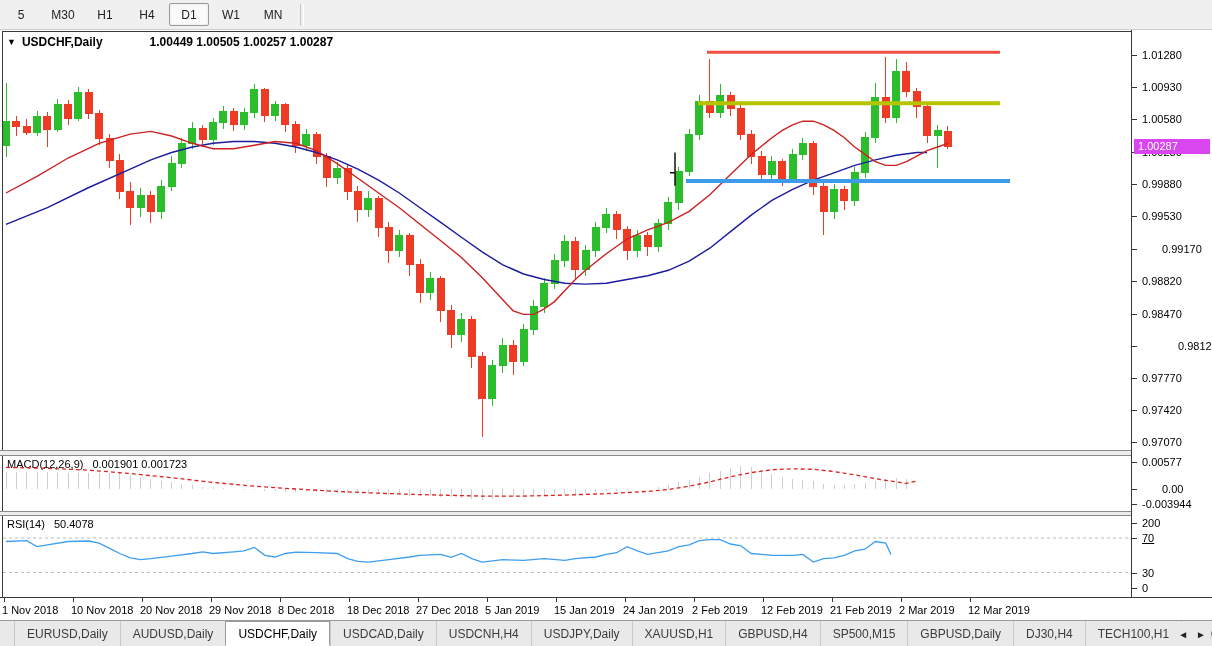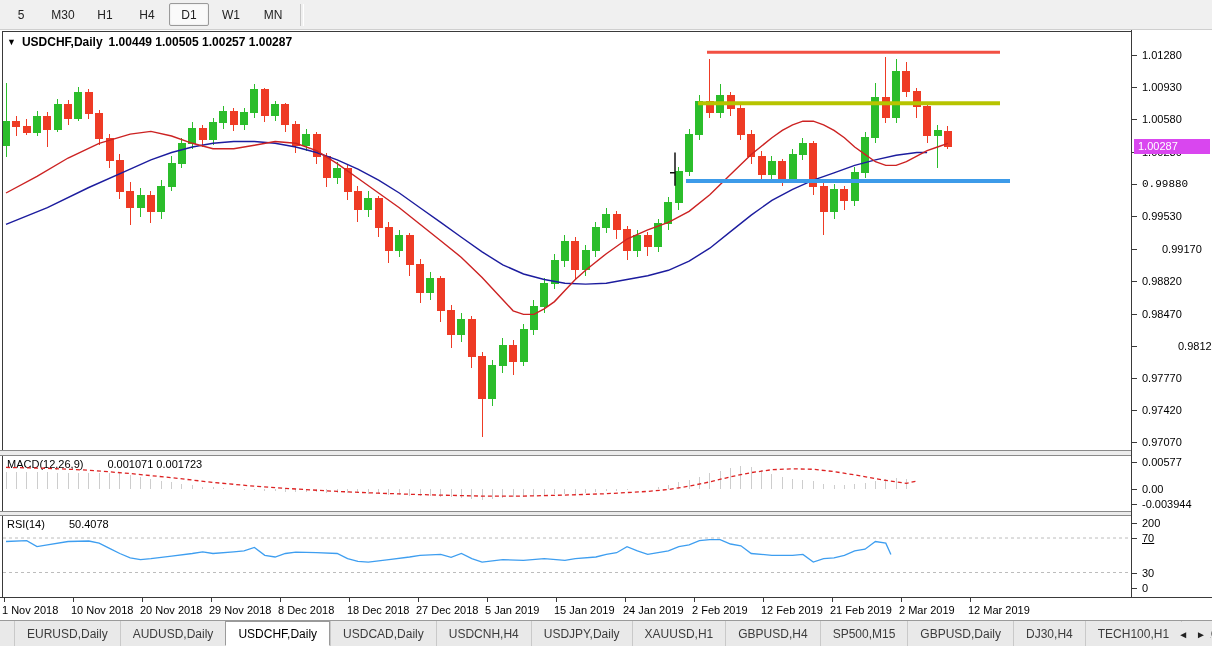--- a/index.html
+++ b/index.html
@@ -17,21 +17,21 @@
   #price-axis{position:absolute;left:1132px;top:30px;width:80px;height:518px;background:#fff;}
   .axis-sep{position:absolute;left:1131px;top:30px;width:1px;height:590px;background:#3a3a3a;}
   .px-label{position:absolute;left:10px;color:#000;font-size:11px;}
   .px-tick{position:absolute;left:0;width:5px;height:1px;background:#3a3a3a;}
   #cur-tag{position:absolute;left:2px;width:72px;height:15px;background:#d946ef;color:#fff;
            display:flex;align-items:center;padding-left:4px;font-size:11px;}
   .splitter{position:absolute;left:0;width:1212px;background:#ececec;border-top:1px solid #8a8a8a;border-bottom:1px solid #8a8a8a;}
   #chart-title{position:absolute;left:7px;top:35px;display:flex;align-items:center;gap:6px;
                font-size:12px;font-weight:bold;color:#000;}
   #title-expander{font-size:9px;color:#000;}
-  .ind-label{position:absolute;left:7px;font-size:11px;color:#000;display:flex;gap:24px;}
+  .ind-label{position:absolute;left:7px;font-size:11px;color:#000;display:flex;gap:9px;}
   #date-axis{position:absolute;left:0;top:597px;width:1212px;height:23px;background:#fff;border-top:1px solid #3a3a3a;}
   .date-label{position:absolute;top:6px;color:#000;font-size:11px;white-space:nowrap;}
   .date-tick{position:absolute;top:0;width:1px;height:4px;background:#3a3a3a;}
   
   #tabbar{position:absolute;left:0;top:620px;width:1212px;height:26px;background:#e9e9e9;
           border-top:1px solid #9a9a9a;display:flex;align-items:stretch;padding-left:14px;box-sizing:border-box;}
   .tab{display:flex;align-items:center;padding:0 12px;color:#3c3c3c;font-size:12px;border-left:1px solid #c9c9c9;
        white-space:nowrap;cursor:default;}
   .tab:last-of-type{border-right:1px solid #c9c9c9;}
   .tab.active{background:#fff;color:#000;border:1px solid #9a9a9a;border-bottom:1px solid #fff;margin-top:0;}
@@ -51,26 +51,26 @@
       <div class="tf-btn">H4</div>
       <div class="tf-btn active">D1</div>
       <div class="tf-btn">W1</div>
       <div class="tf-btn">MN</div>
       <div class="tb-sep"></div>
     </div>
 
   <div id="chart-title">
     <span id="title-expander">▼</span>
     <span>USDCHF,Daily</span>
-    <span style="font-weight:bold;">1.00449 1.00505 1.00257 1.00287</span>
+    <span style="font-weight:bold;margin-left:41px;">1.00449 1.00505 1.00257 1.00287</span>
   </div>
 
   <div class="ind-label" style="top:458px;">
     <span>MACD(12,26,9)</span>
-    <span>0.001071 0.001723</span>
+    <span>0.001901 0.001723</span>
   </div>
   <div class="ind-label" style="top:518px;">
     <span>RSI(14)</span>
     <span>50.4078</span>
   </div>
 
   <svg id="chart-svg" width="1212" height="646">
       <g>
         <line x1="3" y1="538" x2="1130" y2="538" stroke="#bcbcbc" stroke-dasharray="3 3" stroke-width="1"></line>
         <line x1="3" y1="572.5" x2="1130" y2="572.5" stroke="#bcbcbc" stroke-dasharray="3 3" stroke-width="1"></line>
@@ -378,41 +378,41 @@
   <div class="axis-sep"></div>
   <div id="price-axis">
       <div class="px-label" style="top: 19px;">1.01280</div>
       <div class="px-tick" style="top: 25px;"></div>
       <div class="px-label" style="top: 51.2px;">1.00930</div>
       <div class="px-tick" style="top: 57.2px;"></div>
       <div class="px-label" style="top: 83.4px;">1.00580</div>
       <div class="px-tick" style="top: 89.4px;"></div>
       <div class="px-label" style="top: 115.6px;">1.00230</div>
       <div class="px-tick" style="top: 121.6px;"></div>
-      <div class="px-label" style="top: 147.8px; font-family: Liberation Mono, monospace;">0.99880</div>
+      <div class="px-label" style="top: 147.8px;">0.99880</div>
       <div class="px-tick" style="top: 153.8px;"></div>
       <div class="px-label" style="top: 180px;">0.99530</div>
       <div class="px-tick" style="top: 186px;"></div>
       <div class="px-label" style="top: 213.12px; padding-left: 20px;">0.99170</div>
       <div class="px-tick" style="top: 219.12px;"></div>
       <div class="px-label" style="top: 245.32px;">0.98820</div>
       <div class="px-tick" style="top: 251.32px;"></div>
       <div class="px-label" style="top: 277.52px;">0.98470</div>
       <div class="px-tick" style="top: 283.52px;"></div>
       <div class="px-label" style="top: 309.72px; padding-left: 36px;">0.98120</div>
       <div class="px-tick" style="top: 315.72px;"></div>
       <div class="px-label" style="top: 341.92px;">0.97770</div>
       <div class="px-tick" style="top: 347.92px;"></div>
       <div class="px-label" style="top: 374.12px;">0.97420</div>
       <div class="px-tick" style="top: 380.12px;"></div>
       <div class="px-label" style="top: 406.32px;">0.97070</div>
       <div class="px-tick" style="top: 412.32px;"></div>
       <div class="px-label" style="top: 425.881px;">0.00577</div>
       <div class="px-tick" style="top: 431.881px;"></div>
-      <div class="px-label" style="top: 453px;">0.00</div>
+      <div class="px-label" style="top: 453px; margin-left: 20px;">0.00</div>
       <div class="px-tick" style="top: 459px;"></div>
       <div class="px-label" style="top: 468px;">-0.003944</div>
       <div class="px-tick" style="top: 474px;"></div>
       <div class="px-label" style="top: 487px;">200</div>
       <div class="px-tick" style="top: 493px;"></div>
       <div class="px-label" style="top: 502px; text-decoration: underline;">70</div>
       <div class="px-tick" style="top: 508px;"></div>
       <div class="px-label" style="top: 536.5px;">30</div>
       <div class="px-tick" style="top: 542.5px;"></div>
       <div class="px-label" style="top: 552px;">0</div>

